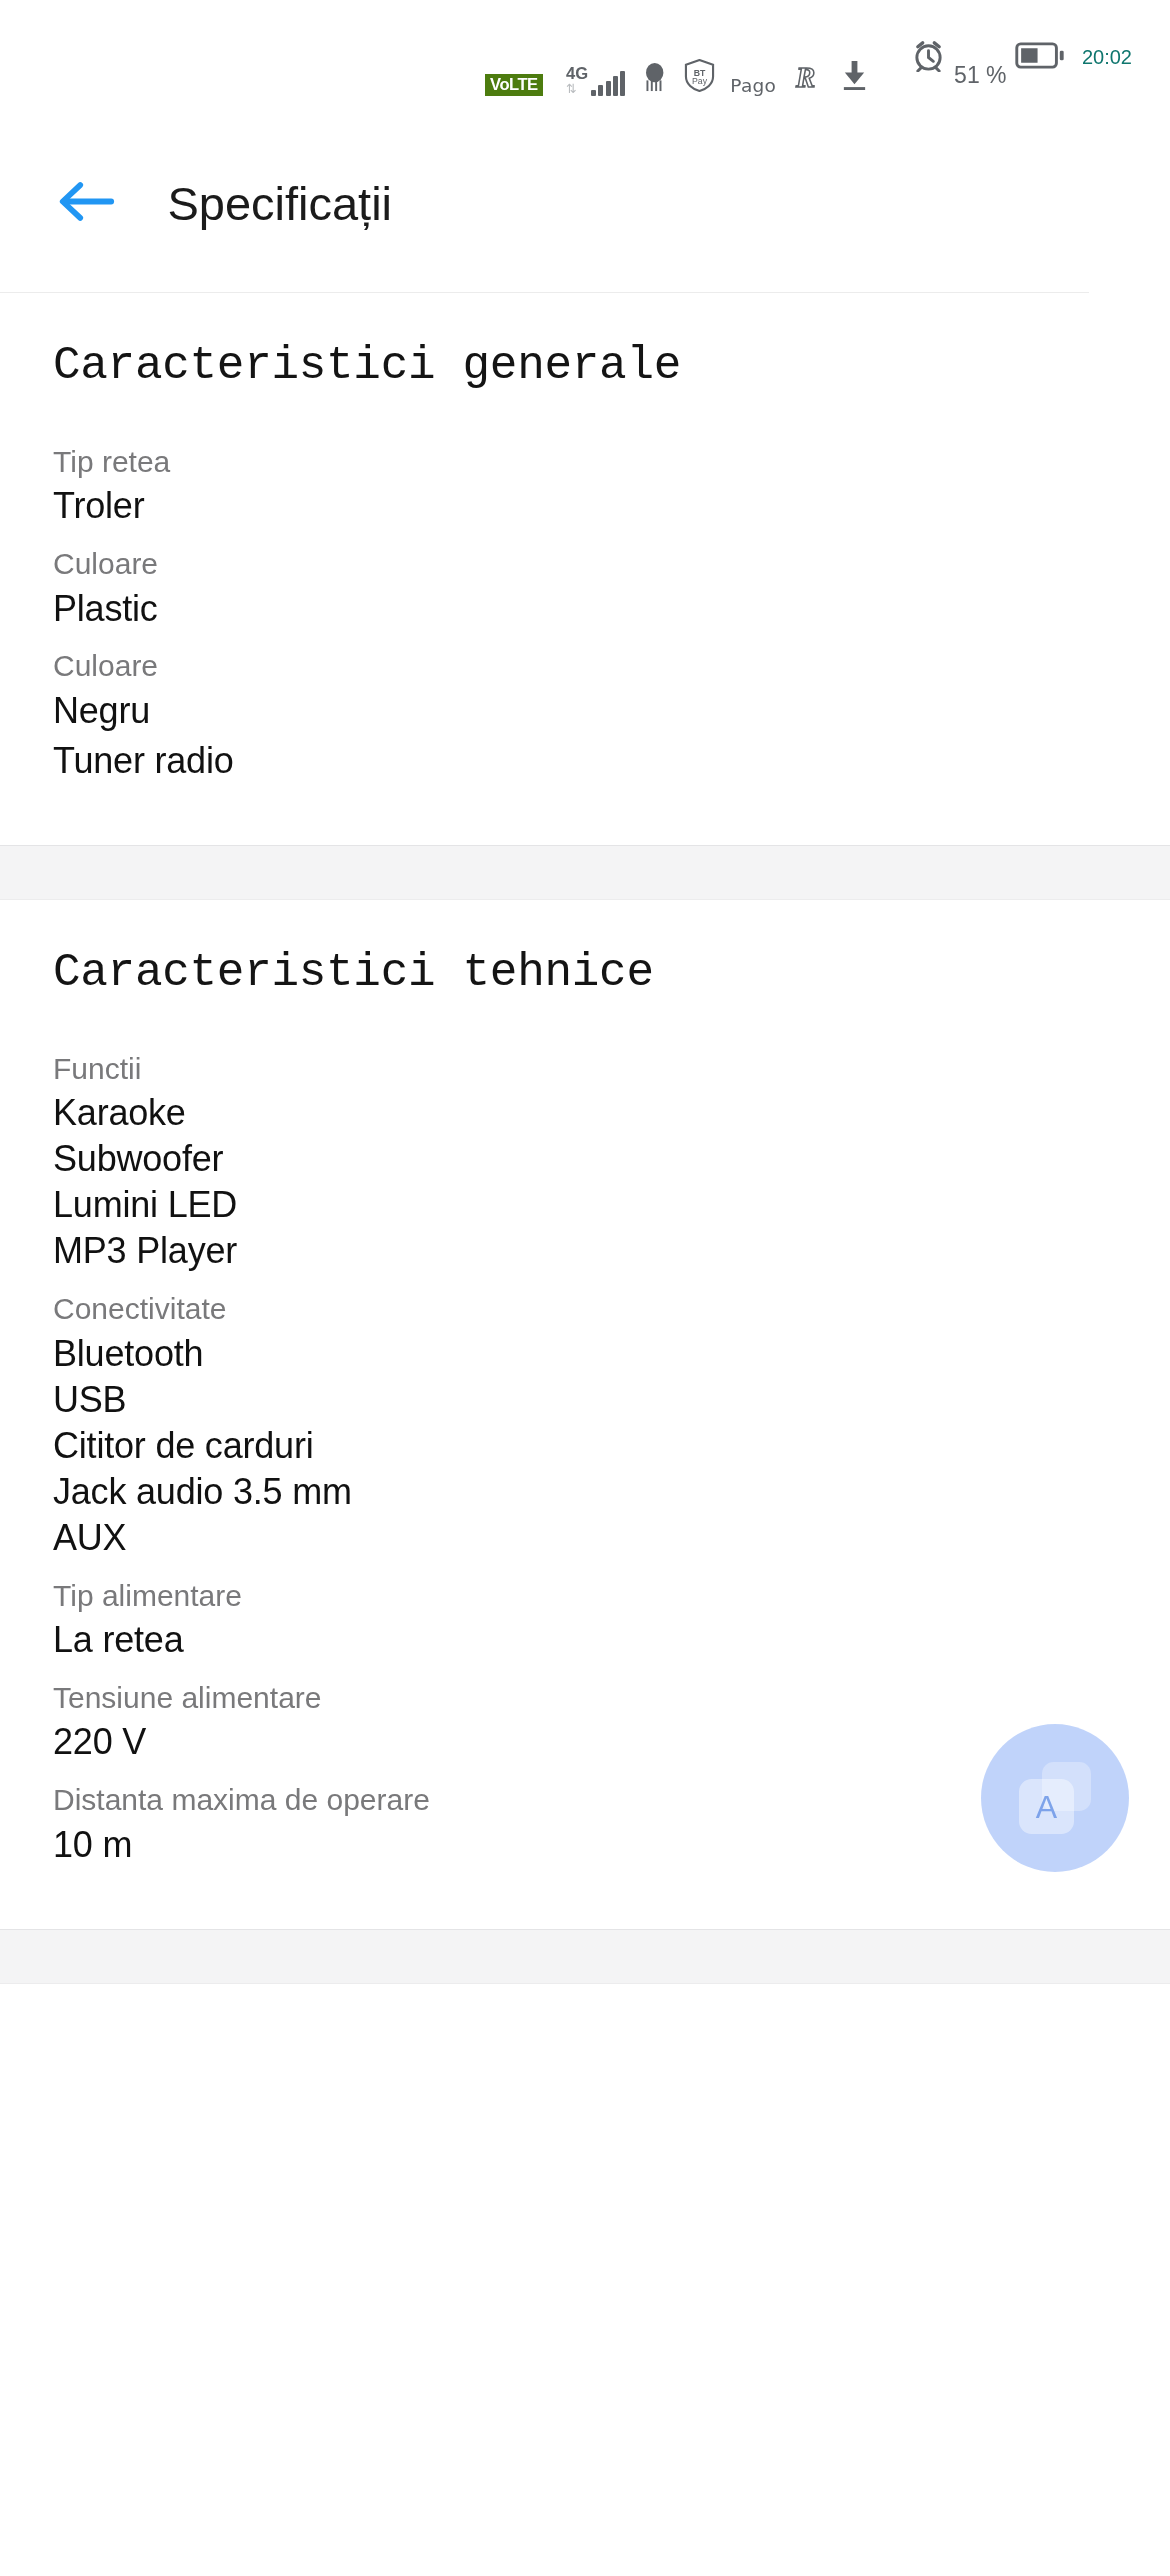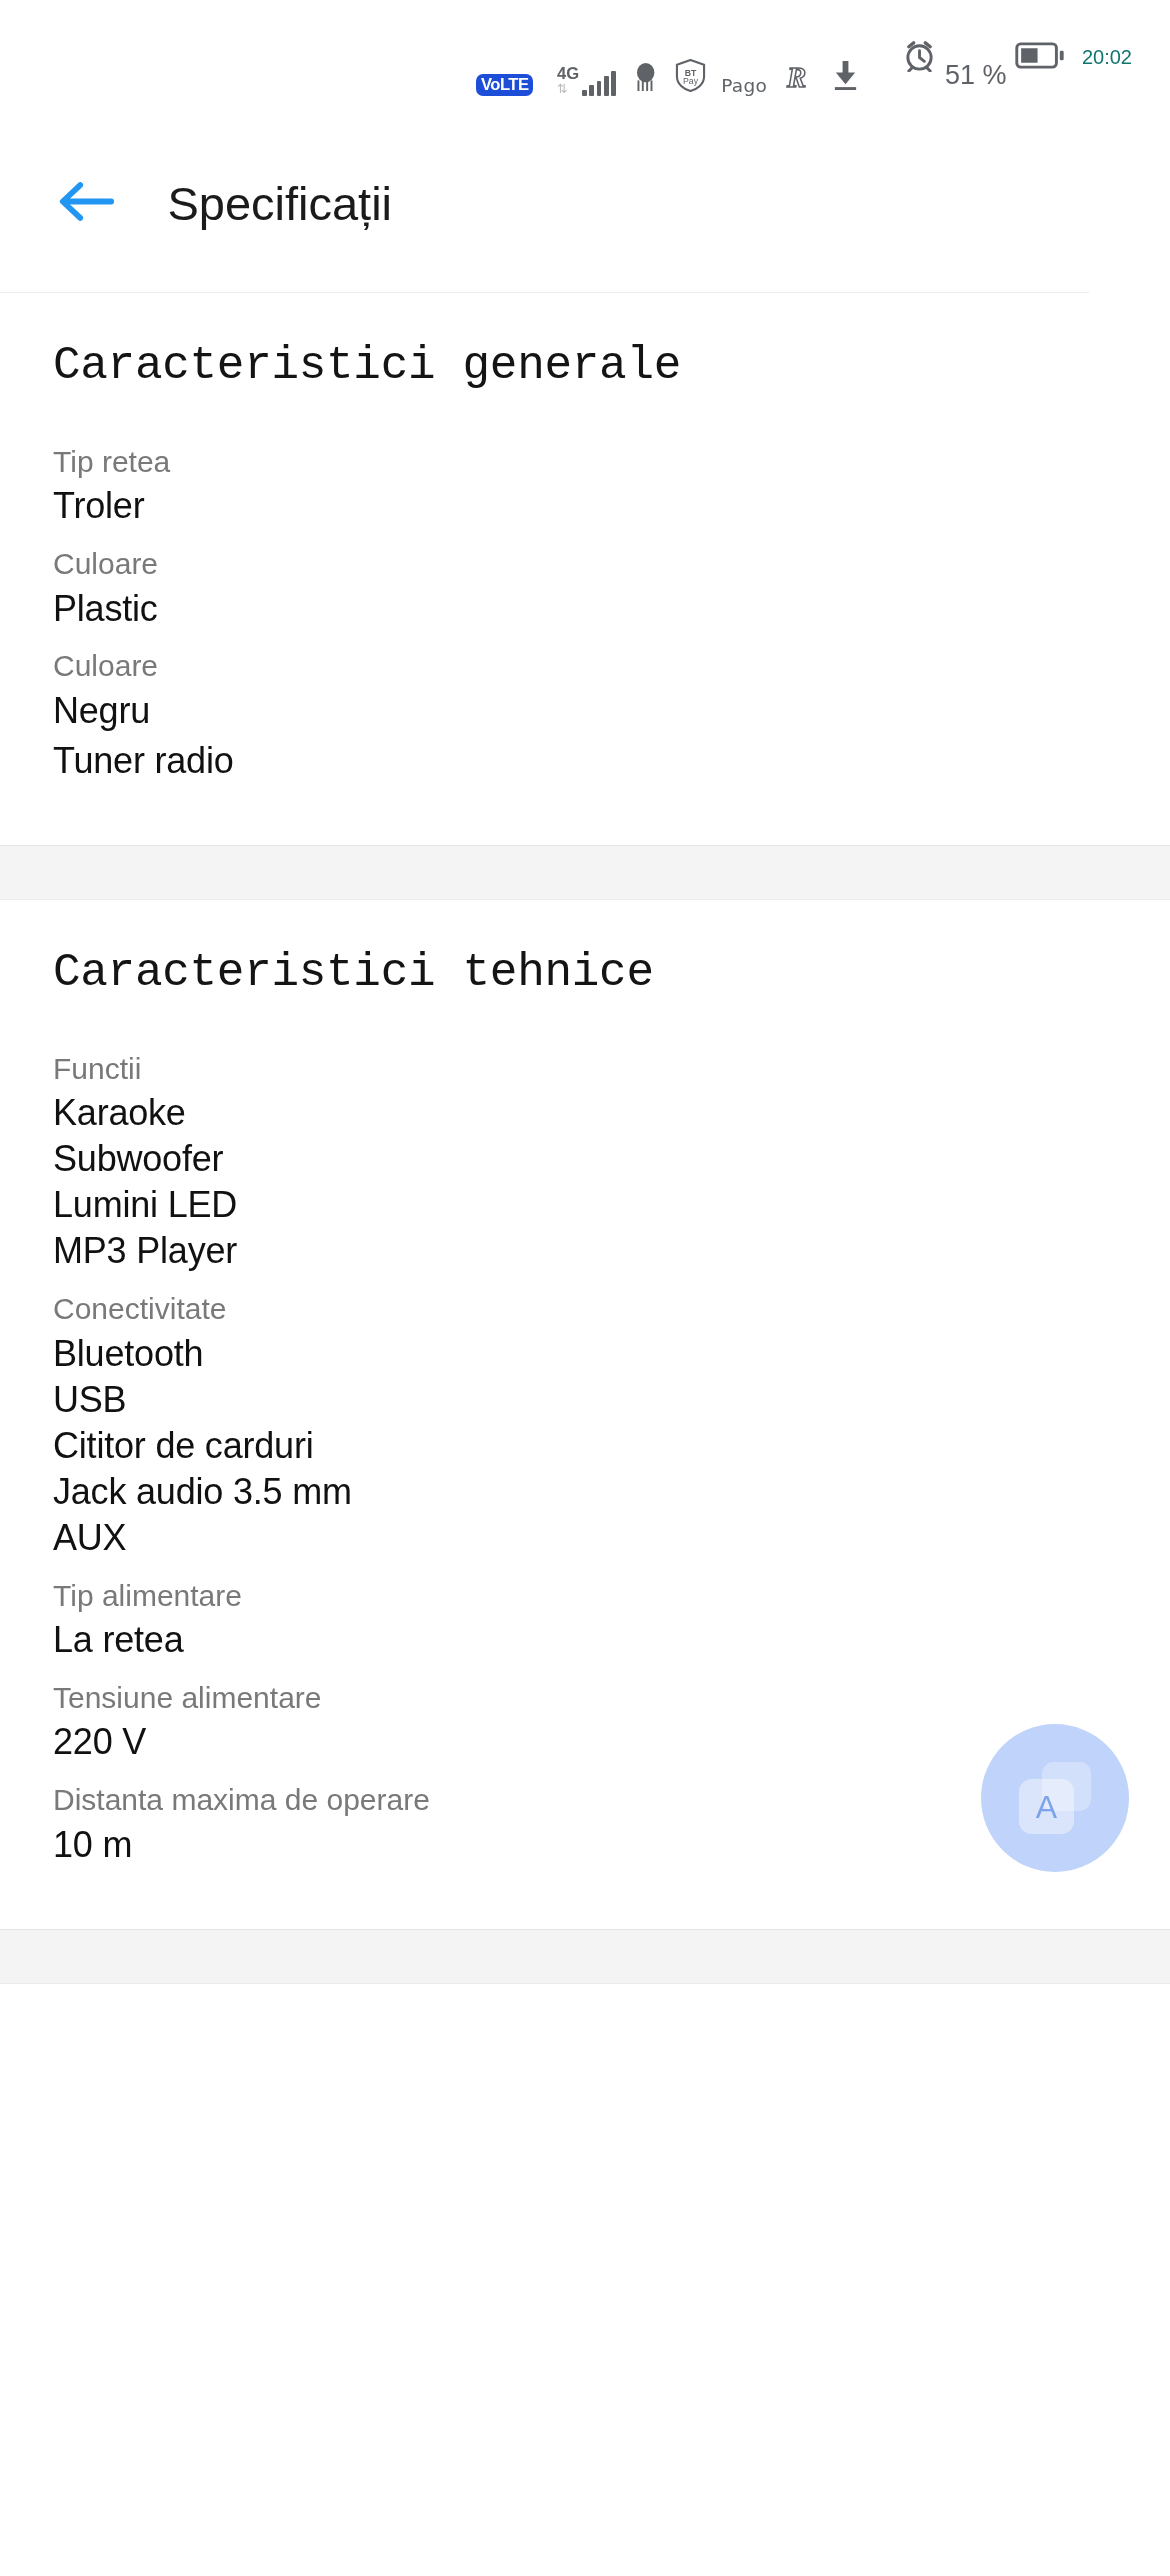--- a/index.html
+++ b/index.html
@@ -27,26 +27,26 @@
     display:flex;
     align-items:center;
     justify-content:flex-end;
     padding-right:39px;
     color:#5f6368;
   }
   .sb-group { display:flex; align-items:center; }
   .sb-left-icons { display:flex; align-items:flex-end; gap:13.7px; }
 
   .volte {
-    background:#1d4ed8;
+    background:#4d7c0f;
     color:#ffffff;
     font-size:16.6px;
     font-weight:bold;
     letter-spacing:-0.5px;
-    border-radius:7px;
+    border-radius:0;
     padding:2.9px 4.9px 2.9px 4.9px;
     line-height:1;
     text-align:center;
   }
 
   .net { display:flex; align-items:flex-end; gap:2.9px; margin-left:9.8px;margin-top:47px; }
   .net-label { display:flex; flex-direction:column; align-items:flex-start; line-height:1; }
   .net-4g { font-size:16.6px; font-weight:bold; color:#5f6368; line-height:1; }
   .net-arrows { font-size:12.7px; color:#b9bcbf; line-height:1; margin-top:1px; }
   .bars { display:flex; align-items:flex-end; gap:2.4px; height:25px; }
@@ -60,21 +60,21 @@
   .mic-icon { margin-left:3.9px; }
   .btpay-icon { margin-left:3.9px; }
   .pago-icon {
     font-size:18.5px; color:#5f6368; letter-spacing:0.3px; margin-left:2px;
     font-family:"DejaVu Sans", sans-serif;
   }
   .revolut-icon { margin-left:3.9px; }
   .dl-icon { margin-left:7.8px; }
 
   .sb-right { display:flex; align-items:center; margin-left:43px; gap:8.8px; }
-  .battery-pct { font-size:27px; color:#5f6368; letter-spacing:0px;margin-top:36px; }
+  .battery-pct { font-size:23px; color:#5f6368; letter-spacing:0px;margin-top:36px; }
   .clock { font-size:20px; color:#0f766e; margin-left:8.8px; letter-spacing:0px; }
 
   
   .appbar {
     position:absolute;
     top:115px; left:0;
     width:1089px;
     height:178px;
     background:#ffffff;
     display:flex;

